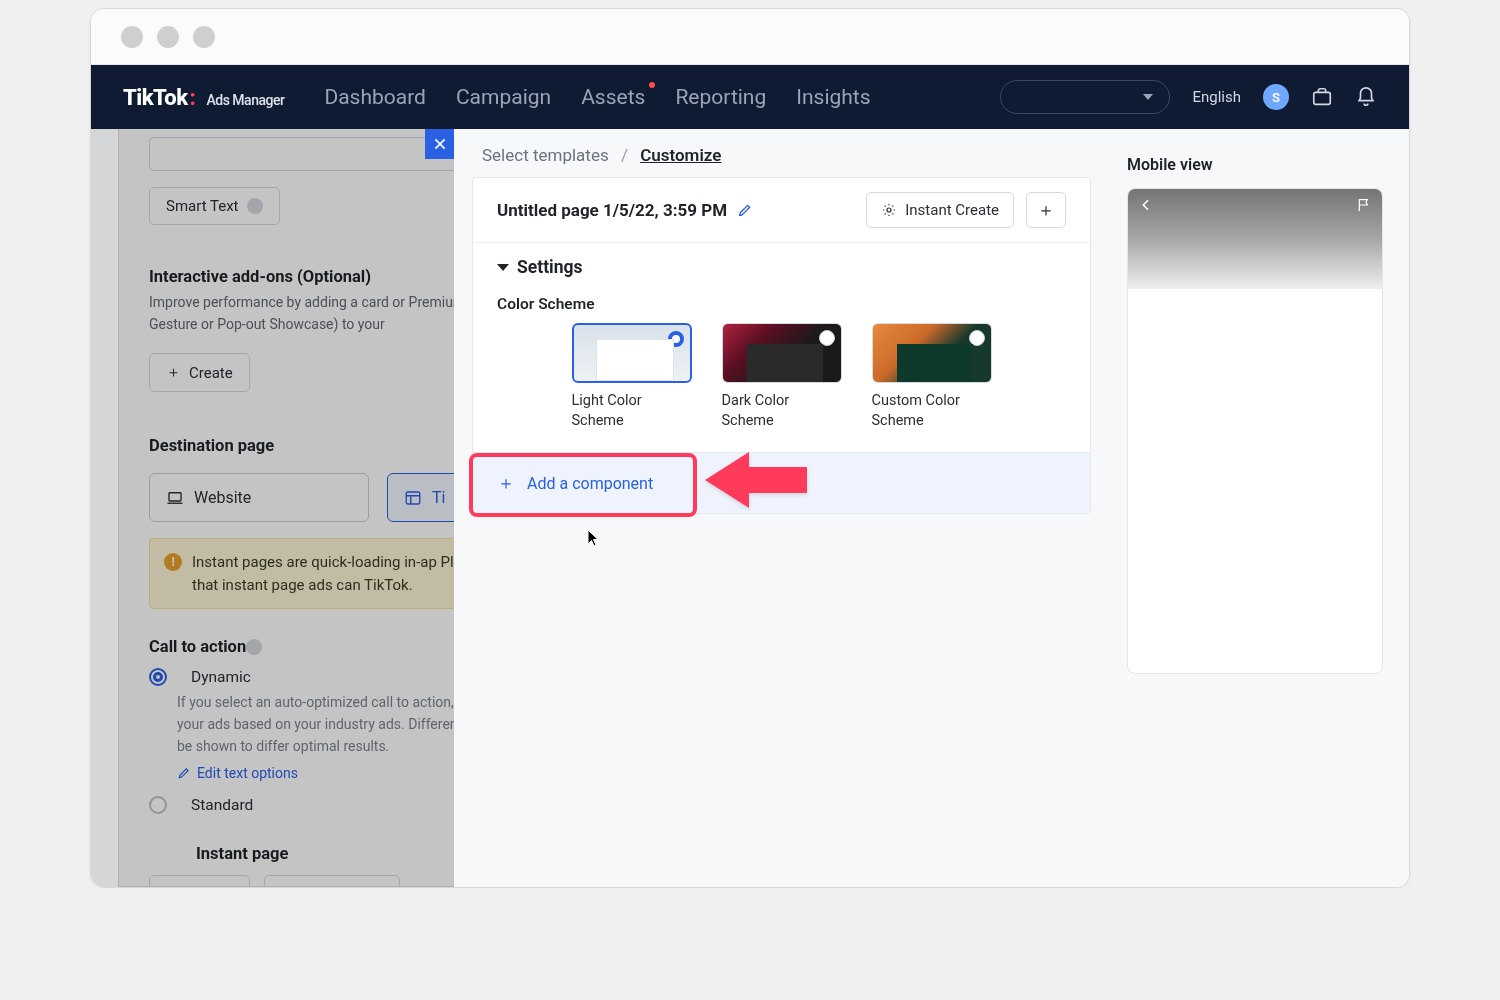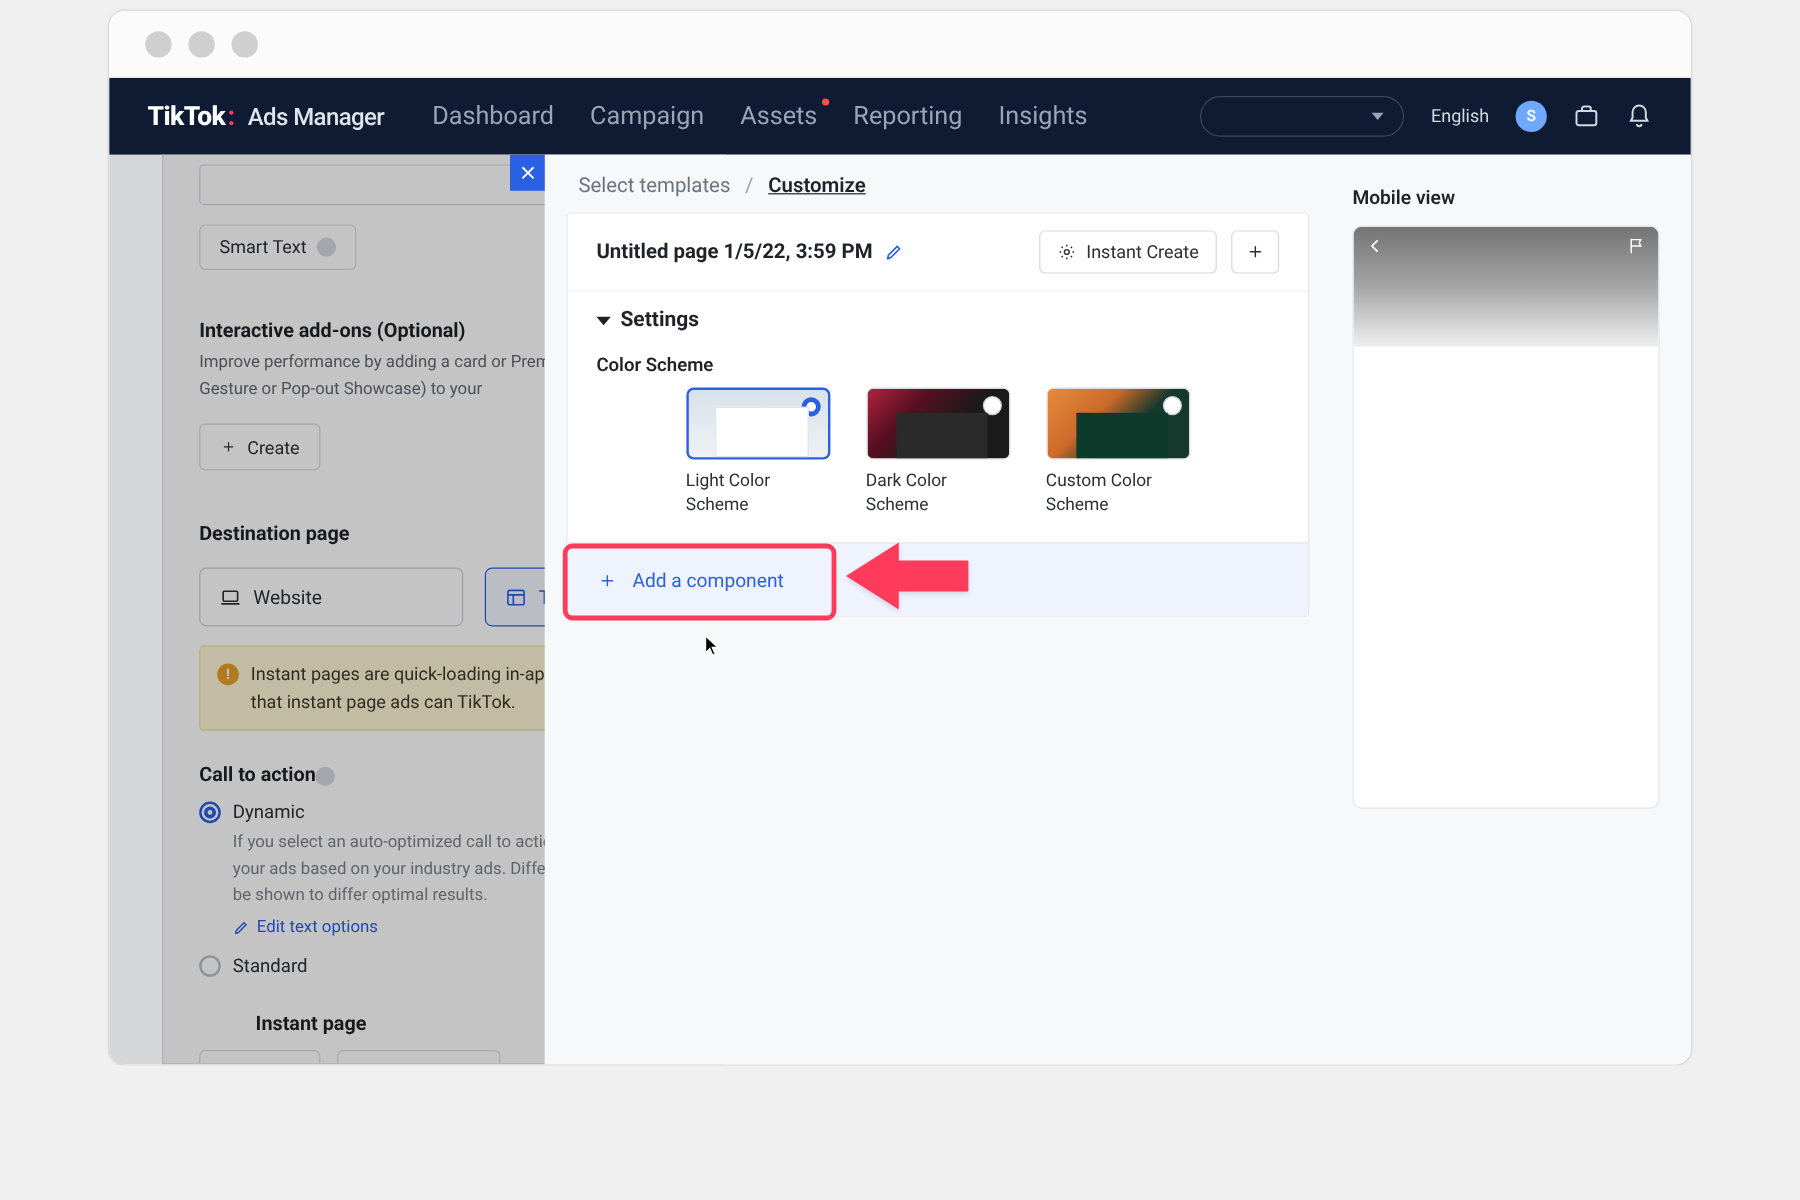--- a/index.html
+++ b/index.html
@@ -4,43 +4,43 @@
 <style>
   * { box-sizing: border-box; margin: 0; padding: 0; font-family: -apple-system, BlinkMacSystemFont, "Segoe UI", Roboto, Helvetica, Arial, sans-serif; }
   body { background: #f0f0f0; display: flex; align-items: flex-start; justify-content: center; padding-top: 8px; }
   .window { width: 1320px; height: 880px; background: #fdfdfd; border: 1px solid #d7d7d7; border-radius: 14px; overflow: hidden; position: relative; box-shadow: 0 1px 4px rgba(0,0,0,0.04);}
   .titlebar { height: 56px; display: flex; align-items: center; padding-left: 30px; gap: 14px; background: #fbfbfb; border-bottom: 1px solid #e6e6e6;}
   .traffic-dot { width: 22px; height: 22px; border-radius: 50%; background: #cfcfcf; }
   .header { height: 64px; background: #0e1b32; display: flex; align-items: center; padding: 0 32px; color: #fff;}
   .logo { font-weight: 800; font-size: 22px; letter-spacing: -0.5px;}
   .logo .tt1 { color:#fff; }
   .logo .col { color:#ff3b5c; margin:0 2px; }
-  .logo-sub { font-size: 20px; font-weight: 500; margin-left: 4px; color:#dfe3ea;}
+  .logo-sub { font-size: 14px; font-weight: 500; margin-left: 4px; color:#dfe3ea;}
   .nav { display: flex; gap: 30px; margin-left: 40px; }
   .nav-item { color: #9aa4b5; font-size: 21px; position: relative; cursor: pointer;}
   .nav-item.badge::after { content:''; position:absolute; top:-3px; right:-10px; width:6px; height:6px; background:#ff4d4f; border-radius:50%; }
   .header-right { margin-left: auto; display:flex; align-items:center; gap: 22px;}
   .account-select { width: 170px; height: 34px; border: 1px solid #3a4861; border-radius: 18px; background: transparent; position:relative;}
   .account-select::after { content:''; position:absolute; right:16px; top:13px; border-left:5px solid transparent; border-right:5px solid transparent; border-top:6px solid #9aa4b5;}
   .lang { color:#d3d9e3; font-size: 15px;}
   .avatar { width:26px; height:26px; border-radius:50%; background:#6ea8ff; color:#fff; display:flex; align-items:center; justify-content:center; font-size:13px; font-weight:600;}
   .hicon { width:22px; height:22px; color:#d3d9e3; display:flex; align-items:center; justify-content:center;}
 
   .workspace { position: relative; height: calc(100% - 56px - 64px); background:#f3f4f6;}
-  .left-panel { position:absolute; left:44px; top:0; width: 470px; height: 100%; background:#fff; border:1px solid #e1e4e9; border-top:none; padding: 0 30px 20px; overflow:hidden; filter: brightness(0.88);}
+  .left-panel { position:absolute; left:27px; top:0; width: 470px; height: 100%; background:#fff; border:1px solid #e1e4e9; border-top:none; padding: 0 30px 20px; overflow:hidden; filter: brightness(0.88);}
   .lp-box-outline { border:1px solid #cfd4dc; border-radius:4px; height: 34px; margin-top: 8px;}
   .btn-like { display:inline-flex; align-items:center; gap:8px; border:1px solid #d6d9df; border-radius:5px; padding: 9px 16px; font-size:15px; color:#2b2f36; background:#fff;}
   .section-title { font-size: 16.5px; font-weight: 700; color:#1f2329; margin-top: 30px;}
   .section-desc { font-size: 14px; color:#626873; line-height: 1.55; margin-top:6px;}
   .tabs-row { display:flex; gap: 18px; margin-top: 18px; align-items: center;}
   .tab-btn { flex:0 0 220px; border:1px solid #c7ccd4; border-radius:6px; padding: 14px 16px; display:flex; align-items:center; gap:10px; font-size:16px; color:#2b2f36;}
   .tab-btn.active { border:1.5px solid #2a60e4; background:#f1f5ff;}
   .notice { margin-top: 16px; background:#fbf4d4; border:1px solid #efe2a0; border-radius:4px; padding: 12px 14px; display:flex; gap:10px; font-size: 15px; color:#3a3a2b; line-height:1.5;}
   .notice .warn { flex:0 0 18px; width:18px; height:18px; border-radius:50%; background:#e7a02b; color:#fff; display:flex; align-items:center; justify-content:center; font-size:12px; font-weight:700; margin-top:2px;}
-  .radio-row { display:flex; gap:10px; margin-top:12px; font-size:15.5px; color:#2b2f36;}
+  .radio-row { display:flex; gap:24px; margin-top:12px; font-size:15.5px; color:#2b2f36;}
   .radio { width:18px; height:18px; border-radius:50%; border:2px solid #b8bec8; position:relative;}
   .radio.sel { border-color:#2a60e4;}
   .radio.sel::after { content:''; position:absolute; inset:2px; border-radius:50%; border:3px solid #2a60e4;}
   .muted-p { font-size:14px; color:#7b828e; line-height:1.55; margin:6px 0 0 28px;}
   .linkish { color:#2a60e4; font-size:14px; display:inline-flex; align-items:center; gap:6px; margin:8px 0 0 28px;}
   .help { width:16px; height:16px; border-radius:50%; background:#d3d7de; display:inline-block;}
 
   .overlay-shade { position:absolute; left:0; top:0; width: 363px; height:100%; background: rgba(0,0,0,0.12);}
 
   

